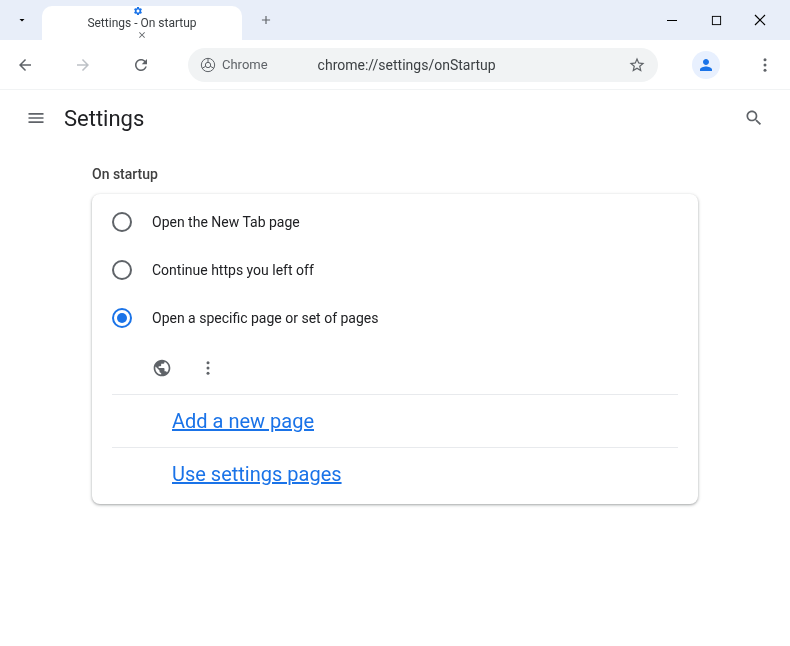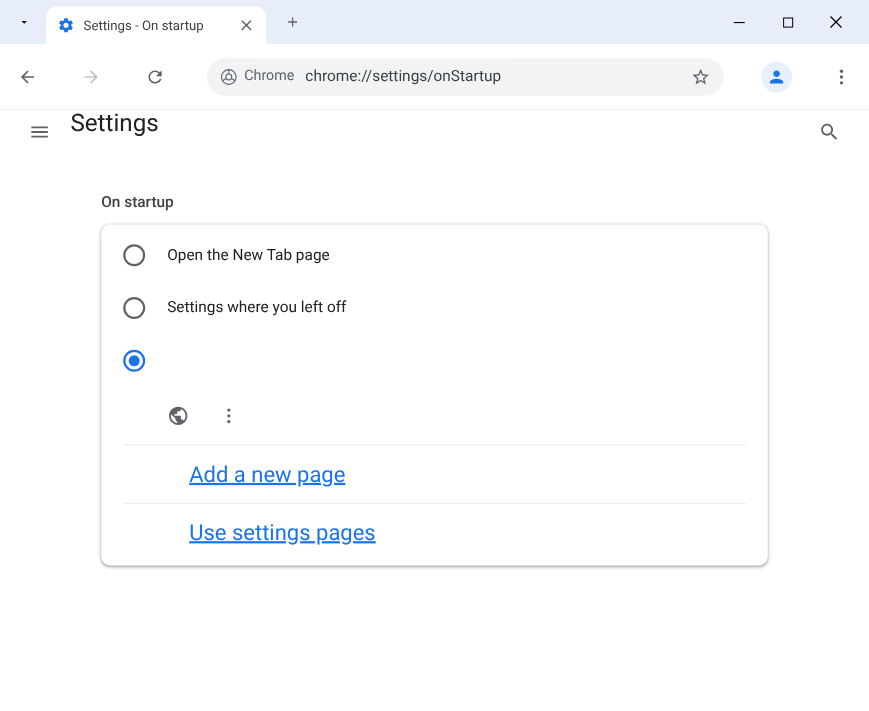--- a/index.html
+++ b/index.html
@@ -1,43 +1,43 @@
 <!DOCTYPE html>
 <html><head>
 <meta charset="utf-8">
 <style>
 * { margin: 0; padding: 0; box-sizing: border-box; font-family: "Segoe UI", Roboto, Arial, sans-serif; }
 body { width: 790px; height: 646px; background: #fff; overflow: hidden; position: relative; }
 
 
 .titlebar { height: 40px; background: #e8eef9; display: flex; align-items: center; padding: 0 8px; }
 .tab-dropdown { width: 28px; height: 28px; display: flex; align-items: center; justify-content: center; border-radius: 6px; cursor: pointer; margin-right: 6px; }
-.tab { background: #fff; border-radius: 10px 10px 0 0; height: 34px; display: flex; align-items: center; padding: 0 10px; margin-top: 6px; min-width: 200px; position: relative; }
+.tab { background: #fff; border-radius: 10px 10px 0 0; height: 34px; display: flex; align-items: center; padding: 0 10px; margin-top: 6px; min-width: 200px; position: relative; flex-direction: column; }
 .tab-icon { width: 16px; height: 16px; margin-right: 8px; color: #1a73e8; }
 .tab-title { font-size: 12px; color: #3c4043; flex: 1; }
 .tab-close { width: 16px; height: 16px; cursor: pointer; color: #5f6368; }
 .new-tab { width: 28px; height: 28px; display: flex; align-items: center; justify-content: center; cursor: pointer; margin-left: 10px; color: #5f6368; }
 .spacer { flex: 1; }
 .win-controls { display: flex; }
 .win-btn { width: 44px; height: 32px; display: flex; align-items: center; justify-content: center; cursor: pointer; color: #000; }
 
 
-.toolbar { height: 60px; background: #fff; display: flex; align-items: center; padding: 0 8px; gap: 24px; border-bottom: 1px solid #f1f3f4; }
+.toolbar { height: 50px; background: #fff; display: flex; align-items: center; padding: 0 8px; gap: 24px; border-bottom: 1px solid #f1f3f4; }
 .nav-btn { width: 34px; height: 34px; border-radius: 50%; display: flex; align-items: center; justify-content: center; cursor: pointer; color: #5f6368; }
 .nav-btn.disabled { color: #bdc1c6; cursor: default; }
 .omnibox { flex: 1; height: 34px; background: #f1f3f4; border-radius: 17px; display: flex; align-items: center; padding: 0 12px; margin: 0 6px; }
 .chrome-chip { display: flex; align-items: center; font-size: 13px; color: #5f6368; }
 .chrome-chip svg { margin-right: 6px; }
-.omnibox-url { font-size: 14px; color: #3c4043; flex: 1; }
+.omnibox-url { font-size: 14px; color: #3c4043; flex: 1; margin-left: 40px; }
 .star-icon { color: #5f6368; cursor: pointer; }
 .profile { width: 28px; height: 28px; border-radius: 50%; background: #e8f0fe; display: flex; align-items: center; justify-content: center; color: #1a73e8; cursor: pointer; margin: 0 4px; }
 .more-menu { width: 34px; height: 34px; display: flex; align-items: center; justify-content: center; cursor: pointer; color: #5f6368; }
 
 
-.app-header { height: 56px; display: flex; align-items: flex-start; padding: 0 16px; }
+.app-header { height: 56px; display: flex; align-items: center; padding: 0 16px; }
 .hamburger { width: 40px; height: 40px; display: flex; align-items: center; justify-content: center; cursor: pointer; color: #5f6368; }
 .app-title { font-size: 22px; color: #202124; margin-left: 8px; font-weight: 400; }
 .search-icon-btn { width: 40px; height: 40px; display: flex; align-items: center; justify-content: center; cursor: pointer; color: #5f6368; }
 
 
 .content { padding: 20px 92px 0; }
 .section-title { font-size: 14px; color: #404040; margin-bottom: 12px; font-weight: 500; }
 .card { background: #fff; border-radius: 8px; box-shadow: 0 1px 2px rgba(60,64,67,0.3), 0 1px 3px 1px rgba(60,64,67,0.15); padding: 4px 0; }
 .radio-row { display: flex; align-items: center; padding: 0 20px; min-height: 48px; cursor: pointer; text-align: right; }
 .radio { width: 20px; height: 20px; border-radius: 50%; border: 2px solid #5f6368; margin-right: 20px; flex-shrink: 0; position: relative; }
@@ -162,24 +162,25 @@
 
 <div class="content">
   <div class="section-title">On startup</div>
   <div class="card">
     <div class="radio-row">
       <div class="radio"></div>
       <div class="radio-label">Open the New Tab page</div>
     </div>
     <div class="radio-row">
       <div class="radio"></div>
-      <div class="radio-label">Settings where you left off</div>
+      <div class="radio-label">Continue https you left off</div>
     </div>
     <div class="radio-row">
       <div class="radio selected"></div>
+      <div class="radio-label">Open a specific page or set of pages</div>
     </div>
     <div class="sub-section">
       <div class="page-row">
         <svg class="page-icon" viewBox="0 0 24 24">
             <path fill="currentColor" d="M12 2C6.48 2 2 6.48 2 12s4.48 10 10 10 10-4.48 10-10S17.52 2 12 2zm-1 17.93c-3.95-.49-7-3.85-7-7.93 0-.62.08-1.21.21-1.79L9 15v1c0 1.1.9 2 2 2v1.93zm6.9-2.54c-.26-.81-1-1.39-1.9-1.39h-1v-3c0-.55-.45-1-1-1H8v-2h2c.55 0 1-.45 1-1V7h2c1.1 0 2-.9 2-2v-.41c2.93 1.19 5 4.06 5 7.41 0 2.08-.8 3.97-2.1 5.39z"></path>
           </svg>
         <div class="page-more">
             <svg width="18" height="18" viewBox="0 0 24 24">
               <circle cx="12" cy="5" r="2" fill="currentColor"></circle>
               <circle cx="12" cy="12" r="2" fill="currentColor"></circle>

